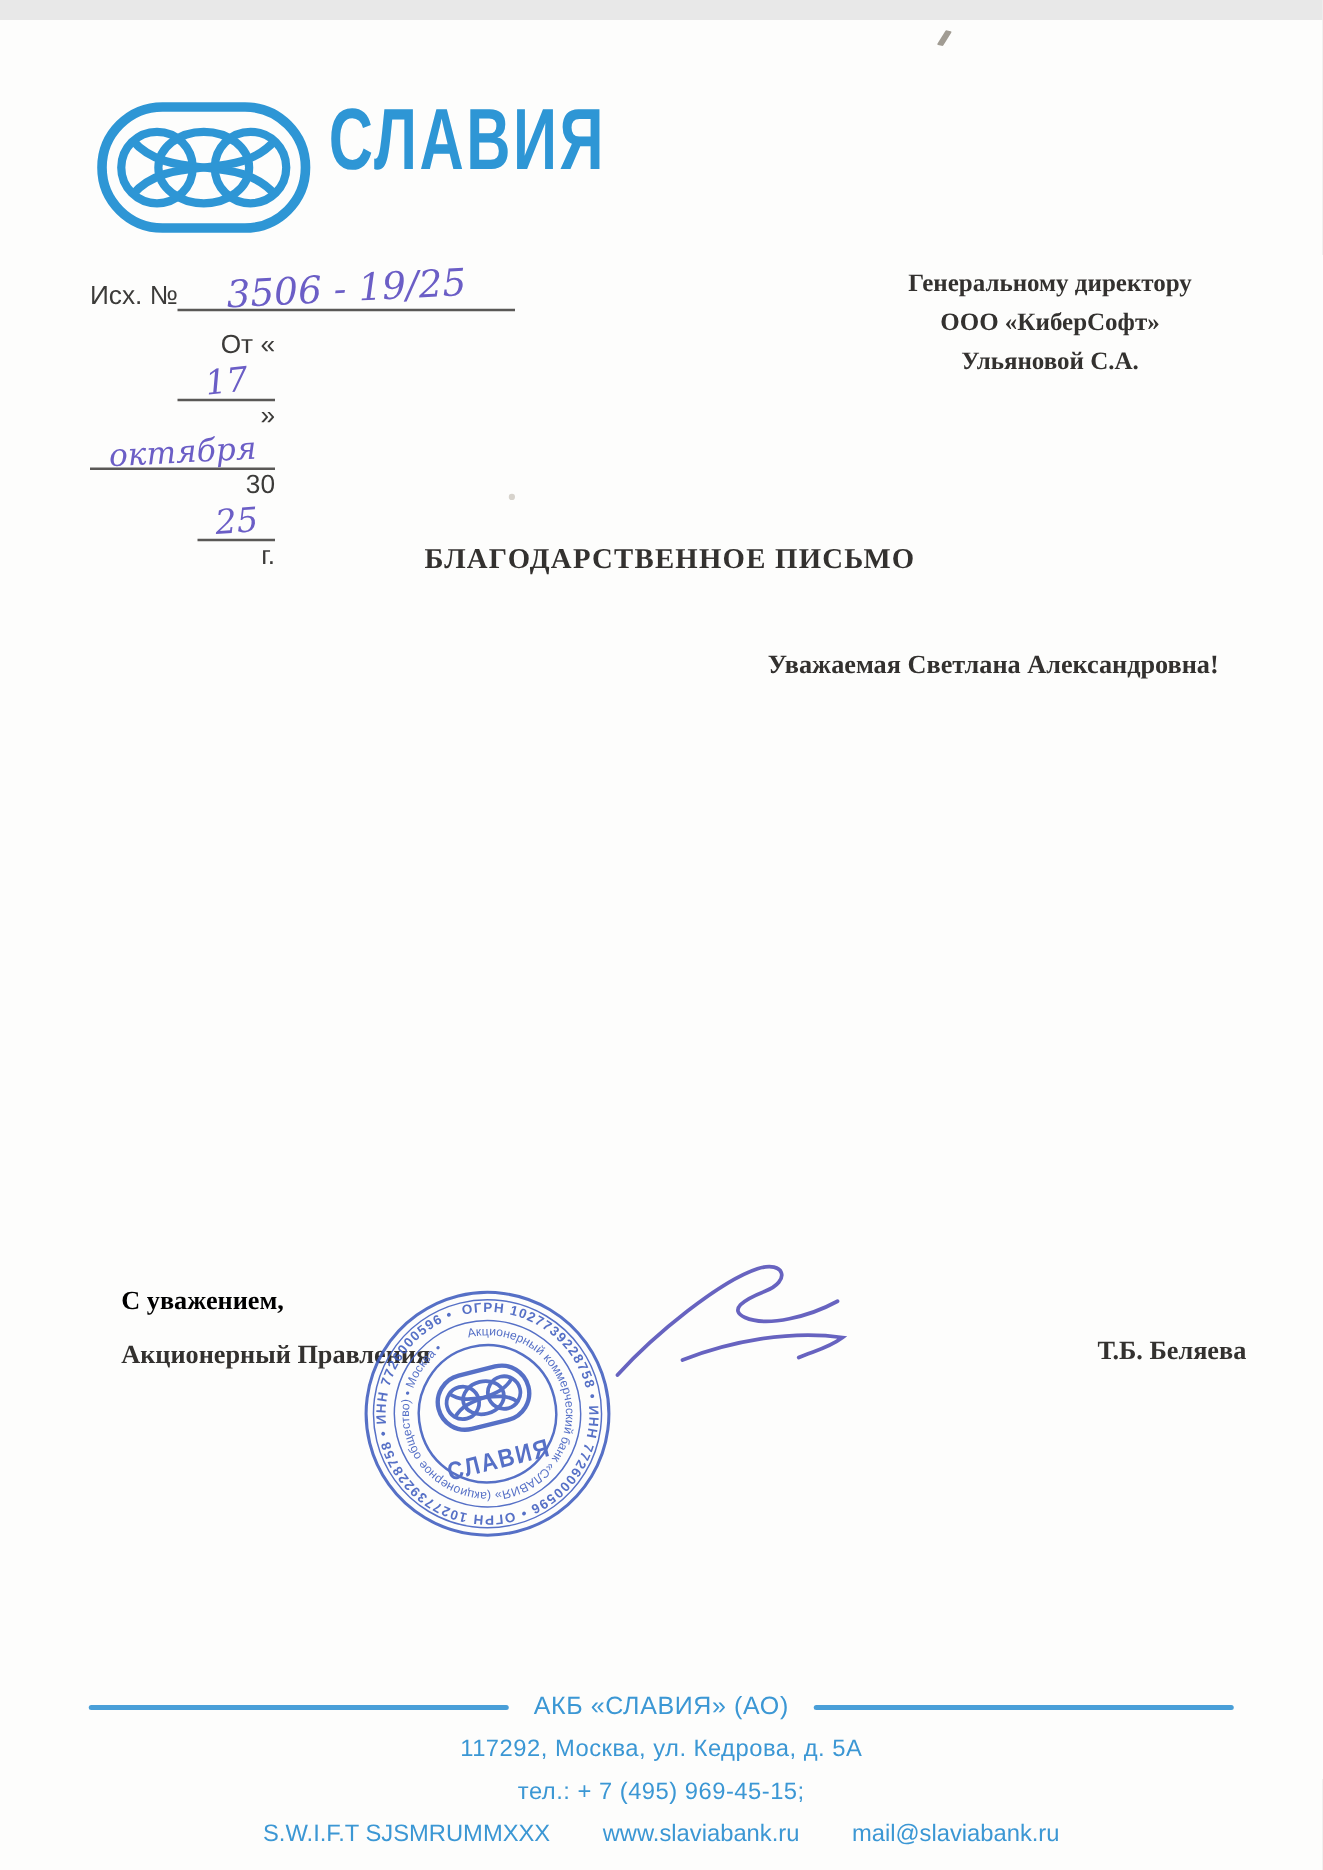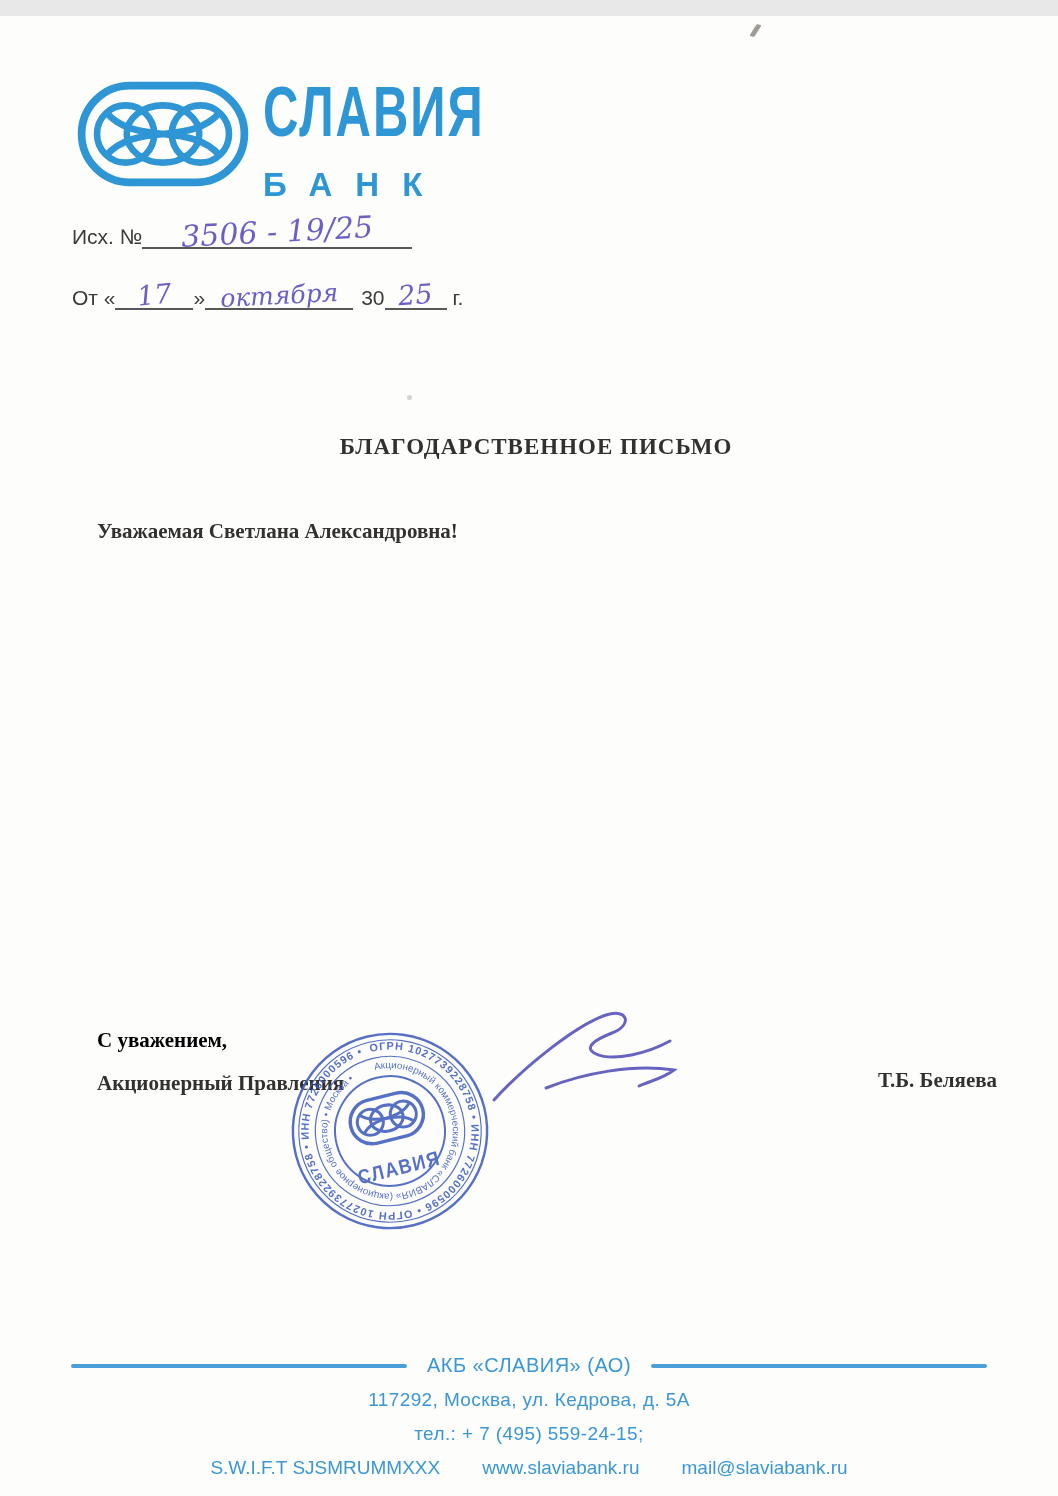--- a/index.html
+++ b/index.html
@@ -25,21 +25,21 @@
   }
   .logo-sub{
     font-family:"Liberation Sans", sans-serif;
     font-weight:bold;font-size:33px;letter-spacing:23px;
     margin-top:41px;line-height:1;
   }
   
   .ref-row{position:absolute;left:72px;font-family:"Liberation Sans", sans-serif;
     font-size:21px;color:#3c3b39;display:flex;align-items:flex-end;white-space:nowrap;}
   .ref-row.row1{top:196px;}
-  .ref-row.row2{top:261px;}
+  .ref-row.row2{top:248px;flex-direction:column;}
   .uline{display:inline-block;border-bottom:2px solid #5a5856;text-align:center;position:relative;}
   .hand{
     font-family:"DejaVu Serif", serif;font-style:italic;
     color:#6b5ec6;display:inline-block;
   }
   .hw-number{font-size:30px;transform:rotate(-3deg) translateY(2px);}
   .hw-day{font-size:27px;transform:rotate(-6deg) translateY(2px);}
   .hw-month{font-size:25px;transform:rotate(-3deg) translateY(2px);}
   .hw-year{font-size:27px;transform:rotate(-4deg) translateY(2px);}
   
@@ -49,21 +49,21 @@
     color:#33312f;
   }
   
   .title{
     position:absolute;left:97px;top:418px;width:878px;
     text-align:center;font-weight:bold;font-size:23px;letter-spacing:1px;
     color:#33312f;
   }
   .salutation{
     position:absolute;left:97px;top:503px;width:878px;
-    text-align:left;font-weight:bold;font-size:21px;
+    text-align:right;font-weight:bold;font-size:21px;
     color:#33312f;
   }
   
   .para{
     position:absolute;left:97px;width:878px;
     font-size:20px;line-height:43px;
     text-align:justify;text-indent:62px;word-spacing:8px;
     color:#33312f;margin:0;
   }
   .para.p1{top:568px;text-align-last:justify;}
@@ -113,39 +113,43 @@
       </g>
     </symbol>
   </svg>
 
   <div class="logo-wrap">
     <svg class="knot" viewBox="0 0 160 100">
       <use href="#knot-symbol" width="160" height="100"></use>
     </svg>
     <div class="logo-text">
       <span class="logo-name">СЛАВИЯ</span>
-      <div class="logo-sub">БАНК</div>
     </div>
   </div>
 
   <div class="ref-row row1">
     <span>Исх. №</span>
     <span class="uline" style="width:270px;"><span class="hand hw-number">3506 - 19/25</span></span>
   </div>
 
   <div class="ref-row row2">
     <span>От «</span>
     <span class="uline" style="width:78px;"><span class="hand hw-day">17</span></span>
     <span>»</span>
     <span class="uline" style="width:148px;"><span class="hand hw-month">октября</span></span>
     <span style="margin-left:8px;">30</span>
     <span class="uline" style="width:62px;"><span class="hand hw-year">25</span></span>
     <span style="margin-left:6px;">г.</span>
   </div>
 
+  <div class="recipient">
+    <div>Генеральному директору</div>
+    <div>ООО «КиберСофт»</div>
+    <div>Ульяновой С.А.</div>
+  </div>
 
   <div class="title">БЛАГОДАРСТВЕННОЕ ПИСЬМО</div>
   <div class="salutation">Уважаемая Светлана Александровна!</div>
 
 
   <div class="closing-1">С уважением,</div>
   <div class="closing-2">Акционерный Правления</div>
   <div class="signer-name">Т.Б. Беляева</div>
 
   <svg class="stamp" viewBox="0 0 210 210">
@@ -178,21 +182,21 @@
     </g>
   </svg>
 
   <div class="footer">
     <div class="footer-rule-row">
       <div class="rule"></div>
       <div class="footer-bank">АКБ «СЛАВИЯ» (АО)</div>
       <div class="rule"></div>
     </div>
     <div class="footer-line">117292, Москва, ул. Кедрова, д. 5А</div>
-    <div class="footer-line">тел.: + 7 (495) 559-24-15;</div>
+    <div class="footer-line">тел.: + 7 (495) 969-45-15;</div>
     <div class="footer-contacts">
       <span>S.W.I.F.T SJSMRUMMXXX</span>
       <span>www.slaviabank.ru</span>
       <span>mail@slaviabank.ru</span>
     </div>
   </div>
 
   <div class="speck-1"></div>
   <div class="speck-2"></div>
 

